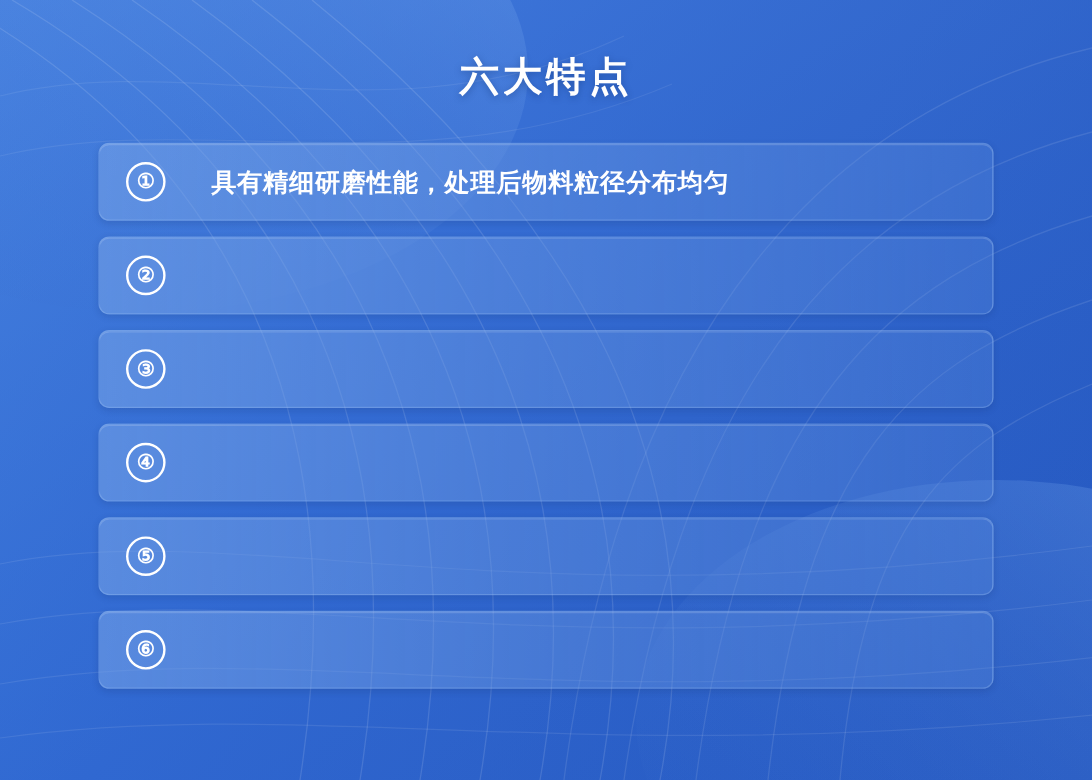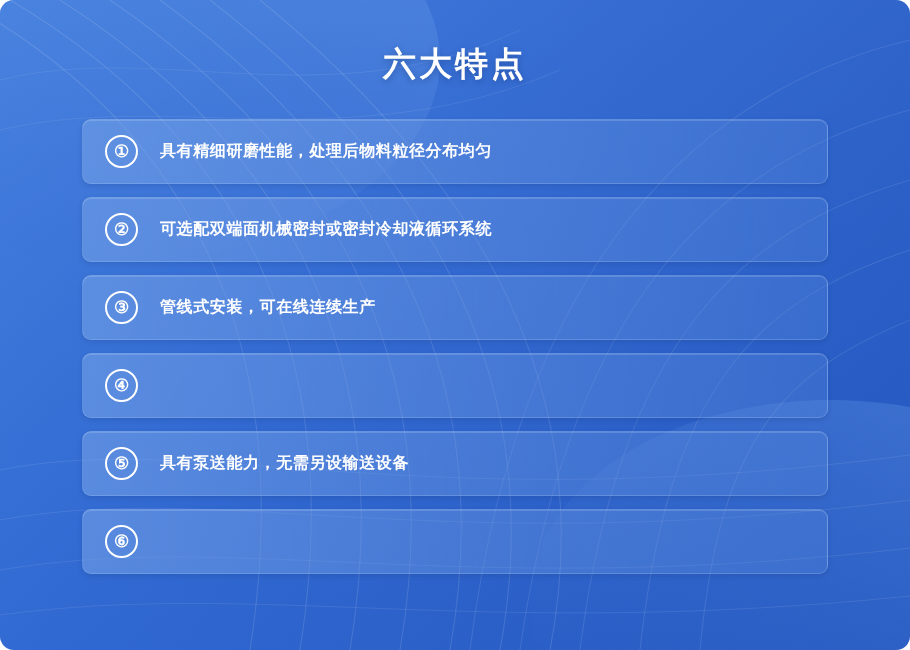--- a/index.html
+++ b/index.html
@@ -11,21 +11,20 @@
     height: 650px;
     overflow: hidden;
     font-family: "Liberation Sans", sans-serif;
   }
   .poster {
     position: relative;
     width: 910px;
     height: 650px;
     background: linear-gradient(120deg, #2f6ed6 0%, #2a63cf 35%, #2a5fc8 60%, #2558c0 100%);
     overflow: hidden;
-    border-radius: 14px;
   }
   .bg-svg {
     position: absolute;
     inset: 0;
     width: 910px;
     height: 650px;
     pointer-events: none;
   }
   .title {
     position: relative;
@@ -68,23 +67,23 @@
     color: #ffffff;
     font-size: 17px;
     font-weight: bold;
     display: flex;
     align-items: center;
     justify-content: center;
     line-height: 1;
     box-sizing: border-box;
   }
   .item-text {
-    margin-left: 22px;
+    margin-left: 38px;
     color: #ffffff;
-    font-size: 16px;
+    font-size: 21px;
     font-weight: bold;
     letter-spacing: 0.6px;
     white-space: nowrap;
   }
 </style>
 </head>
 <body>
 
 <div class="poster">
 
@@ -134,35 +133,32 @@
 
   <div class="list">
 
     <div class="item">
       <div class="num">①</div>
       <div class="item-text">具有精细研磨性能，处理后物料粒径分布均匀</div>
     </div>
 
     <div class="item">
       <div class="num">②</div>
-      <div class="item-text">可选配双端面机械密封或密封冷却液循环系统</div>
     </div>
 
     <div class="item">
       <div class="num">③</div>
-      <div class="item-text">管线式安装，可在线连续生产</div>
     </div>
 
     <div class="item">
       <div class="num">④</div>
     </div>
 
     <div class="item">
       <div class="num">⑤</div>
-      <div class="item-text">具有泵送能力，无需另设输送设备</div>
     </div>
 
     <div class="item">
       <div class="num">⑥</div>
     </div>
 
   </div>
 </div>
 
 </body></html>

